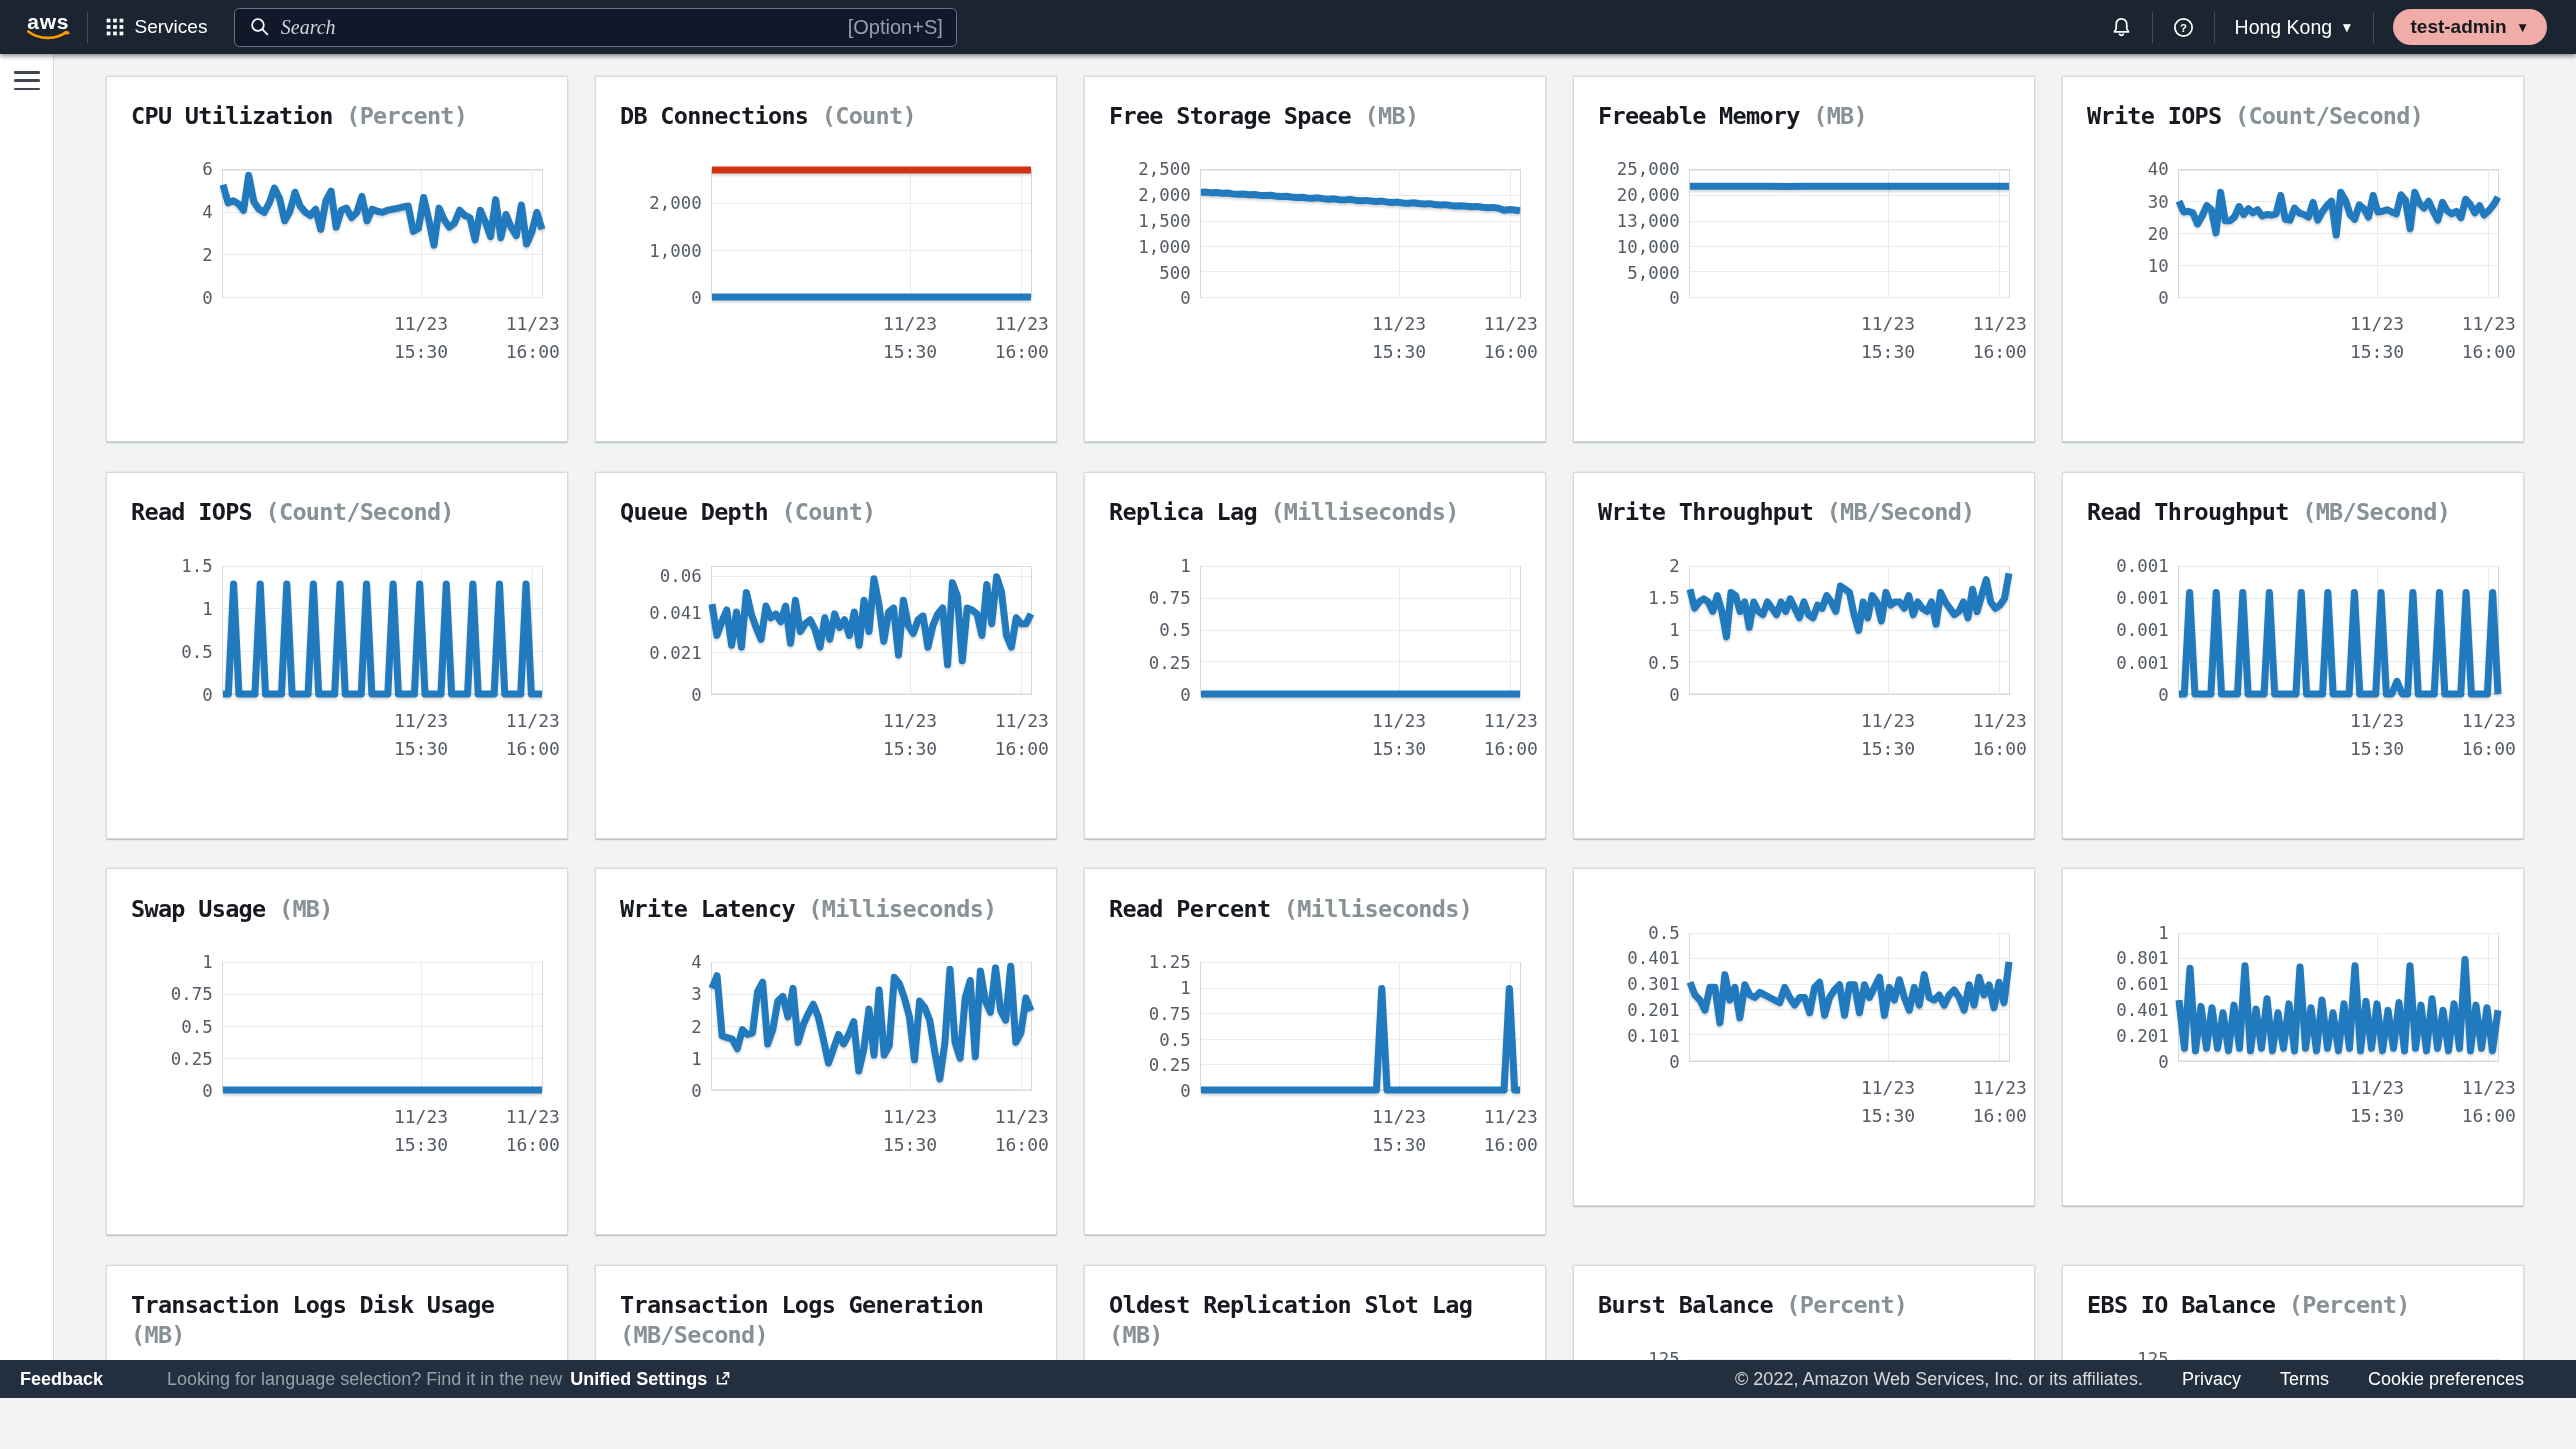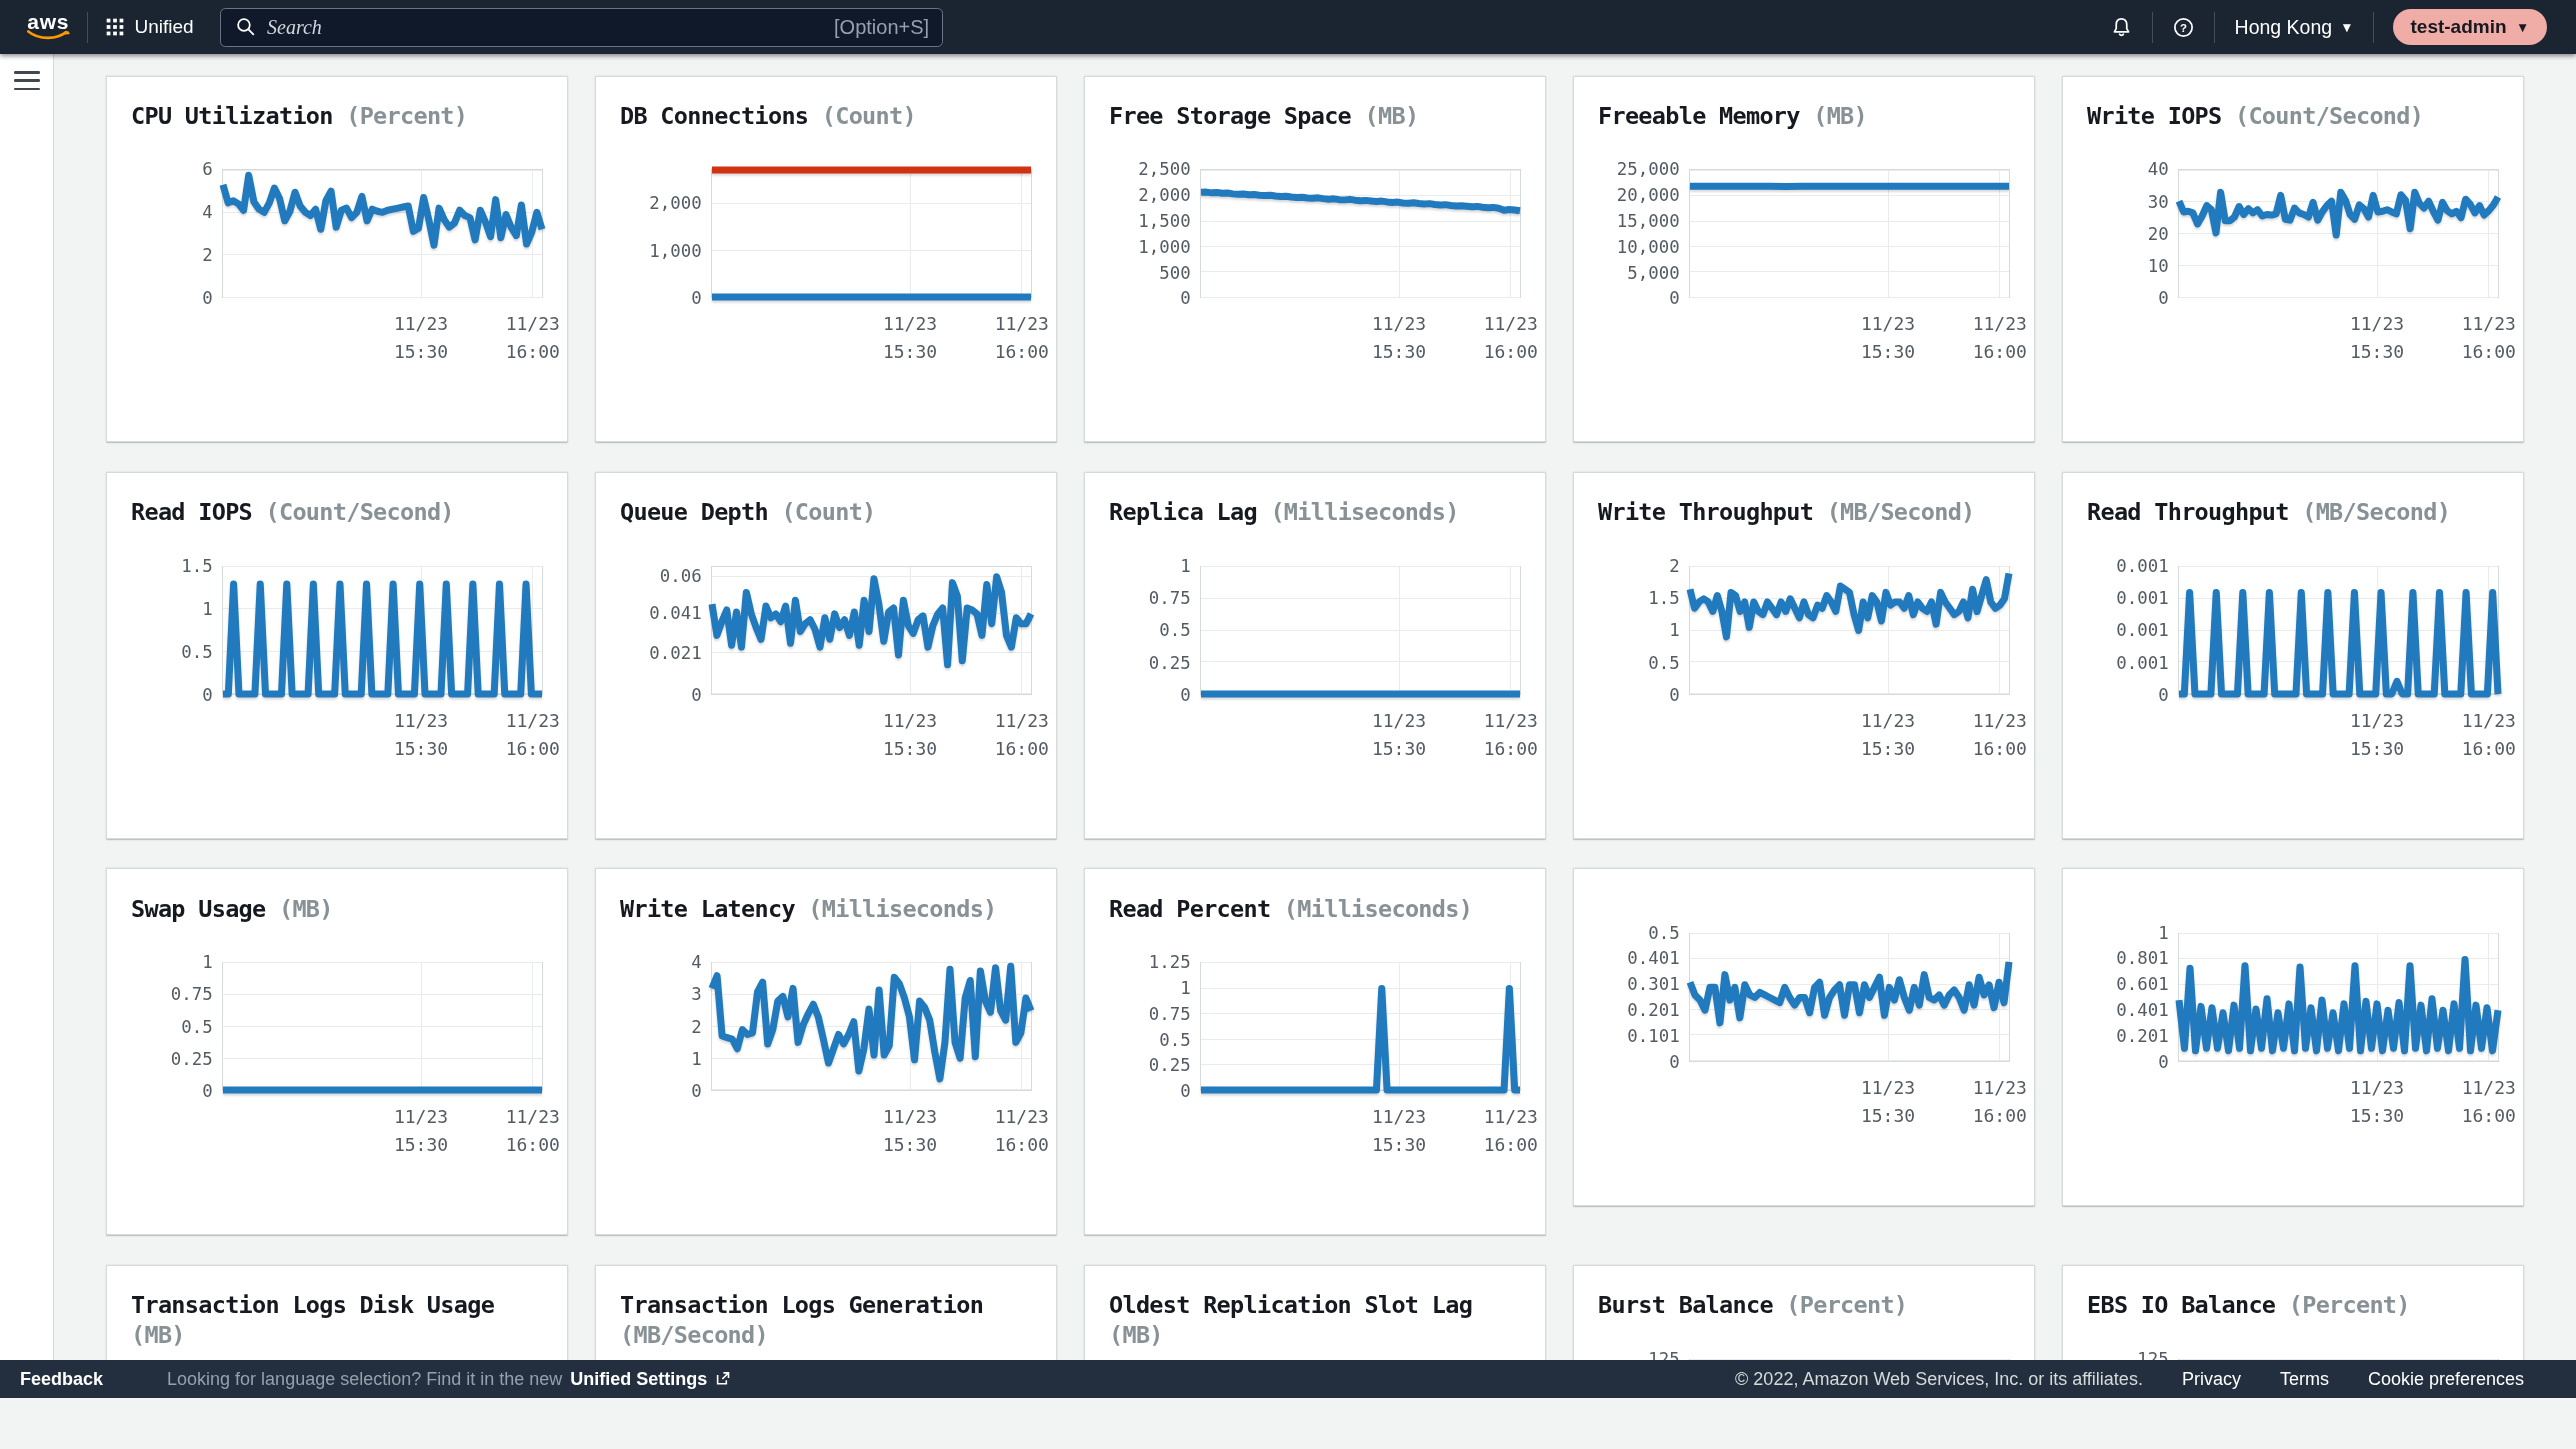--- a/index.html
+++ b/index.html
@@ -83,21 +83,21 @@
           <rect x="9.75" y="2" width="4.5" height="4.5"></rect>
           <rect x="17.5" y="2" width="4.5" height="4.5"></rect>
         <rect x="2" y="9.75" width="4.5" height="4.5"></rect>
           <rect x="9.75" y="9.75" width="4.5" height="4.5"></rect>
           <rect x="17.5" y="9.75" width="4.5" height="4.5"></rect>
         <rect x="2" y="17.5" width="4.5" height="4.5"></rect>
           <rect x="9.75" y="17.5" width="4.5" height="4.5"></rect>
           <rect x="17.5" y="17.5" width="4.5" height="4.5"></rect>
       </g>
     </svg>
-    <span>Unified</span>
+    <span>Services</span>
   </div>
   <div class="searchbox">
     <svg width="21.5" height="21.5" viewBox="0 0 24 24">
       <circle cx="10" cy="10" r="6.5" stroke="#ffffff" stroke-width="2" fill="none"></circle>
       <line x1="15" y1="15" x2="21" y2="21" stroke="#ffffff" stroke-width="2"></line>
     </svg>
     <input type="text" placeholder="Search" style="">
     <span class="shortcut">[Option+S]</span>
   </div>
   <div class="nav-right">
@@ -232,21 +232,21 @@
 
   <section class="card">
     <h2 class="card-title">
       <span class="t-main">Freeable Memory</span>
       <span class="t-unit"> (MB)</span>
     </h2>
     <div class="chart-block">
       <div class="ylabels">
               <div class="ytick" style="bottom: 100%;">25,000</div>
               <div class="ytick" style="bottom: 80%;">20,000</div>
-              <div class="ytick" style="bottom: 60%;">15,000</div>
+              <div class="ytick" style="bottom: 60%;">13,000</div>
               <div class="ytick" style="bottom: 40%;">10,000</div>
               <div class="ytick" style="bottom: 20%;">5,000</div>
               <div class="ytick" style="bottom: 0%;">0</div>
             </div>
       <div class="plot">
               <div class="gridh" style="bottom: 100%;"></div>
               <div class="gridh" style="bottom: 80%;"></div>
               <div class="gridh" style="bottom: 60%;"></div>
               <div class="gridh" style="bottom: 40%;"></div>
               <div class="gridh" style="bottom: 20%;"></div>

